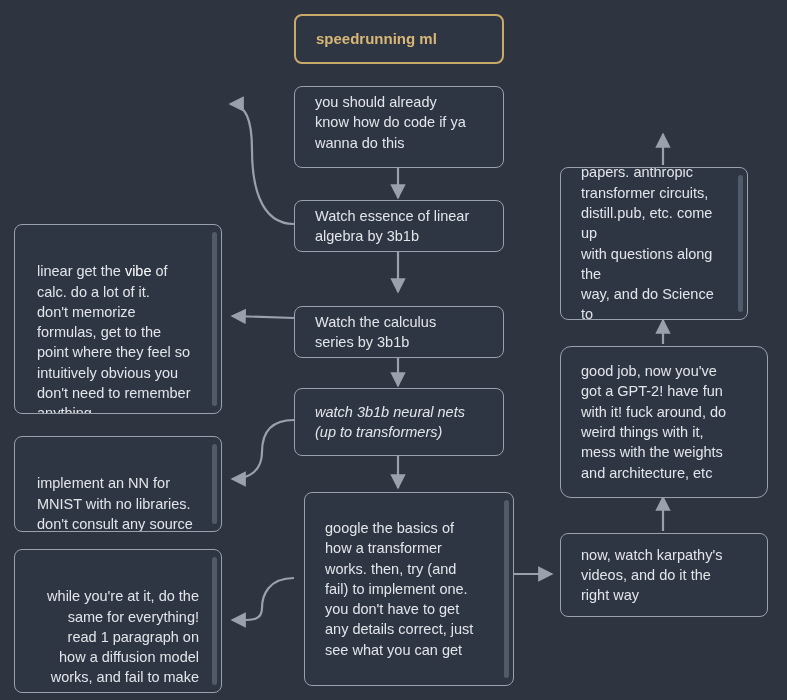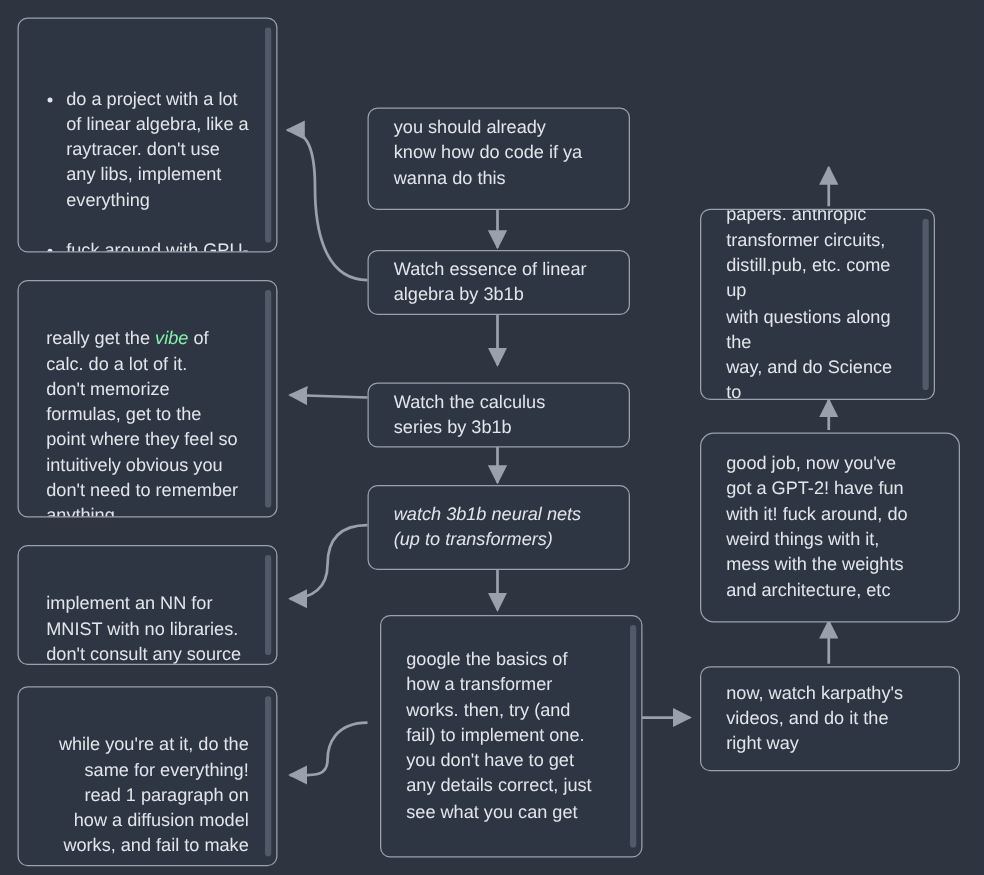--- a/index.html
+++ b/index.html
@@ -56,22 +56,21 @@
     border-radius: 3px;
     background: #515a68;
   }
   ul.blist {
     list-style: disc;
     padding-left: 22px;
     margin: 0;
   }
   ul.blist li { margin-bottom: 0px; }
   .vibe {
-    font-style: italic;
-    color: #86efac;
+    color: #ffffff;
   }
   svg.links {
     position: absolute;
     left: 0; top: 0;
     width: 787px;
     height: 700px;
     pointer-events: none;
   }
   .edge {
     fill: none;
@@ -102,20 +101,23 @@
     <path class="edge" d="M 663 531 L 663 497" marker-end="url(#ah)"></path>
     <path class="edge" d="M 663 344 L 663 320" marker-end="url(#ah)"></path>
     <path class="edge" d="M 663 165 L 663 134" marker-end="url(#ah)"></path>
 
     <path class="edge" d="M 294 224 C 258 224 252 180 252 150 C 252 120 246 104 230 104" marker-end="url(#ah)"></path>
     <path class="edge" d="M 294 318 L 232 316" marker-end="url(#ah)"></path>
     <path class="edge" d="M 294 420 C 268 420 262 436 262 452 C 262 470 250 479 232 479" marker-end="url(#ah)"></path>
     <path class="edge" d="M 294 578 C 268 578 262 596 262 608 C 262 622 250 620 232 620" marker-end="url(#ah)"></path>
   </svg>
 
+  <div class="node title" style="left:294px; top:14px; width:210px; height:50px;">
+    <span>speedrunning ml</span>
+  </div>
 
   <div class="node center" style="left:294px; top:86px; width:210px; height:82px;align-items:flex-end;">
     <span>you should already
 know how do code if ya
 wanna do this</span>
   </div>
 
   <div class="node center" style="left:294px; top:200px; width:210px; height:52px;">
     <span>Watch essence of linear
 algebra by 3b1b</span>
@@ -162,30 +164,23 @@
 mess with the weights
 and architecture, etc</span>
   </div>
 
   <div class="node right" style="left:560px; top:533px; width:208px; height:84px;">
     <span>now, watch karpathy's
 videos, and do it the
 right way</span>
   </div>
 
-  <div class="node note bullets" style="left:14px; top:14px; width:208px; height:188px;">
-    <ul class="blist">
-      <li>do a project with a lot of linear algebra, like a raytracer. don't use any libs, implement everything</li>
-      <li>fuck around with GPU-level stuff</li>
-    </ul>
-    <span class="scrollthumb"></span>
-  </div>
 
   <div class="node note" style="left:14px; top:224px; width:208px; height:190px;">
-    <span><span>really get the </span><span class="vibe">vibe</span><span> of
+    <span><span>linear get the </span><span class="vibe">vibe</span><span> of
 calc. do a lot of it.
 don't memorize
 formulas, get to the
 point where they feel so
 intuitively obvious you
 don't need to remember
 anything</span></span>
     <span class="scrollthumb"></span>
   </div>
 

